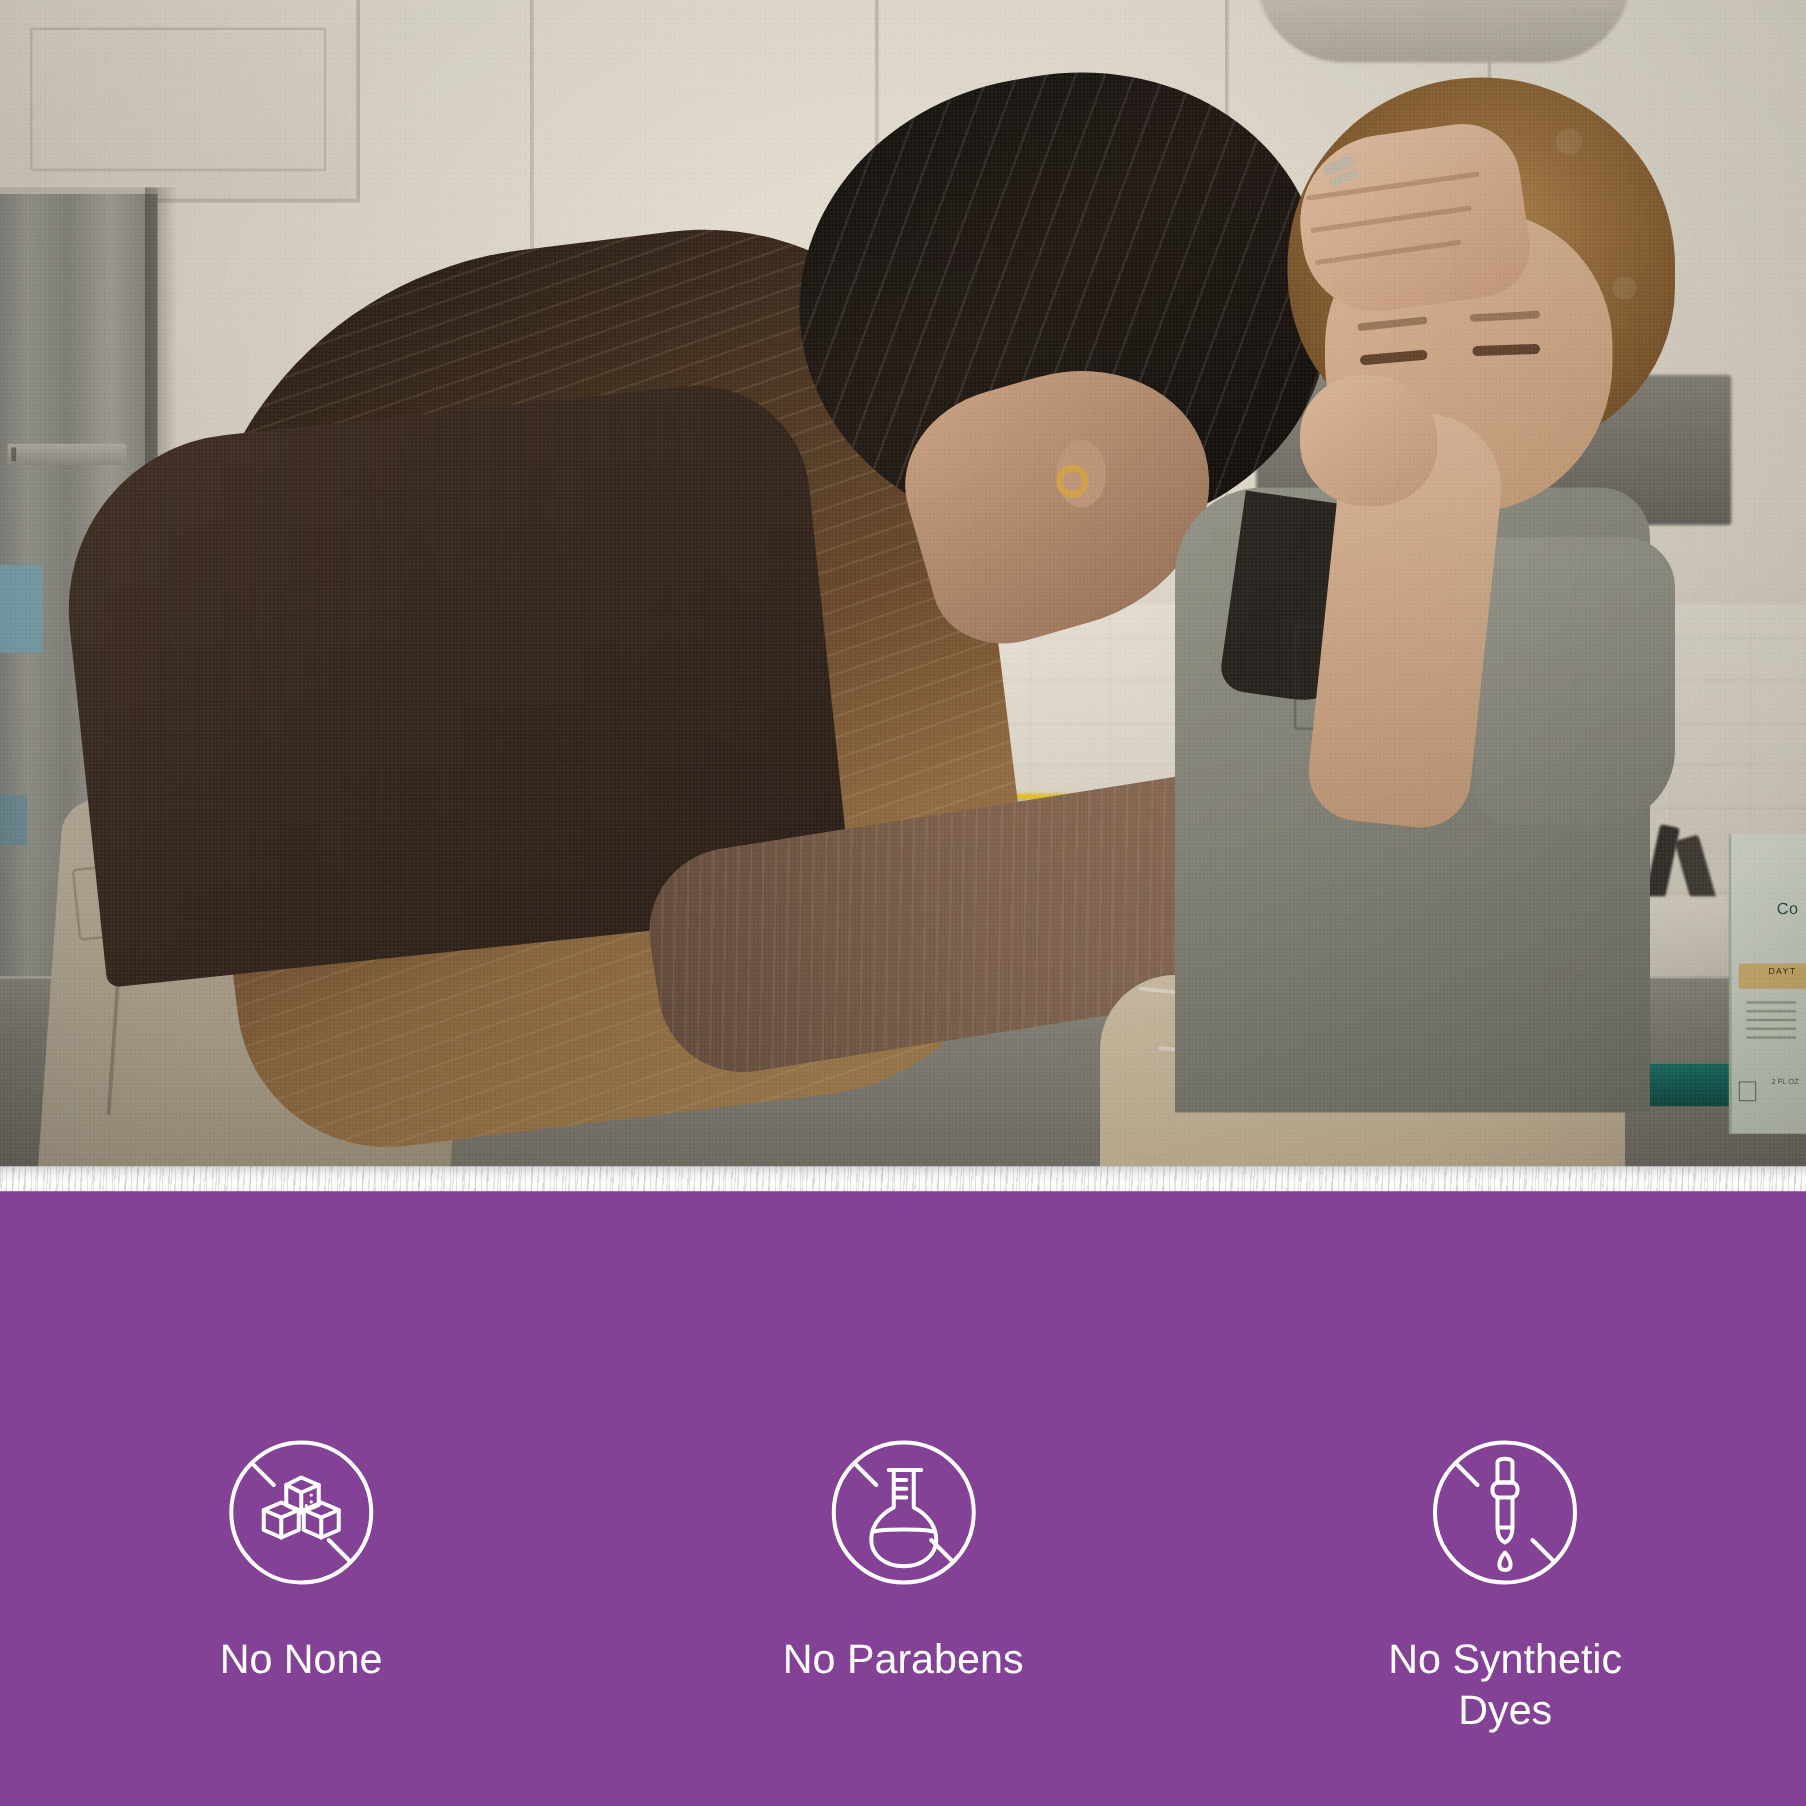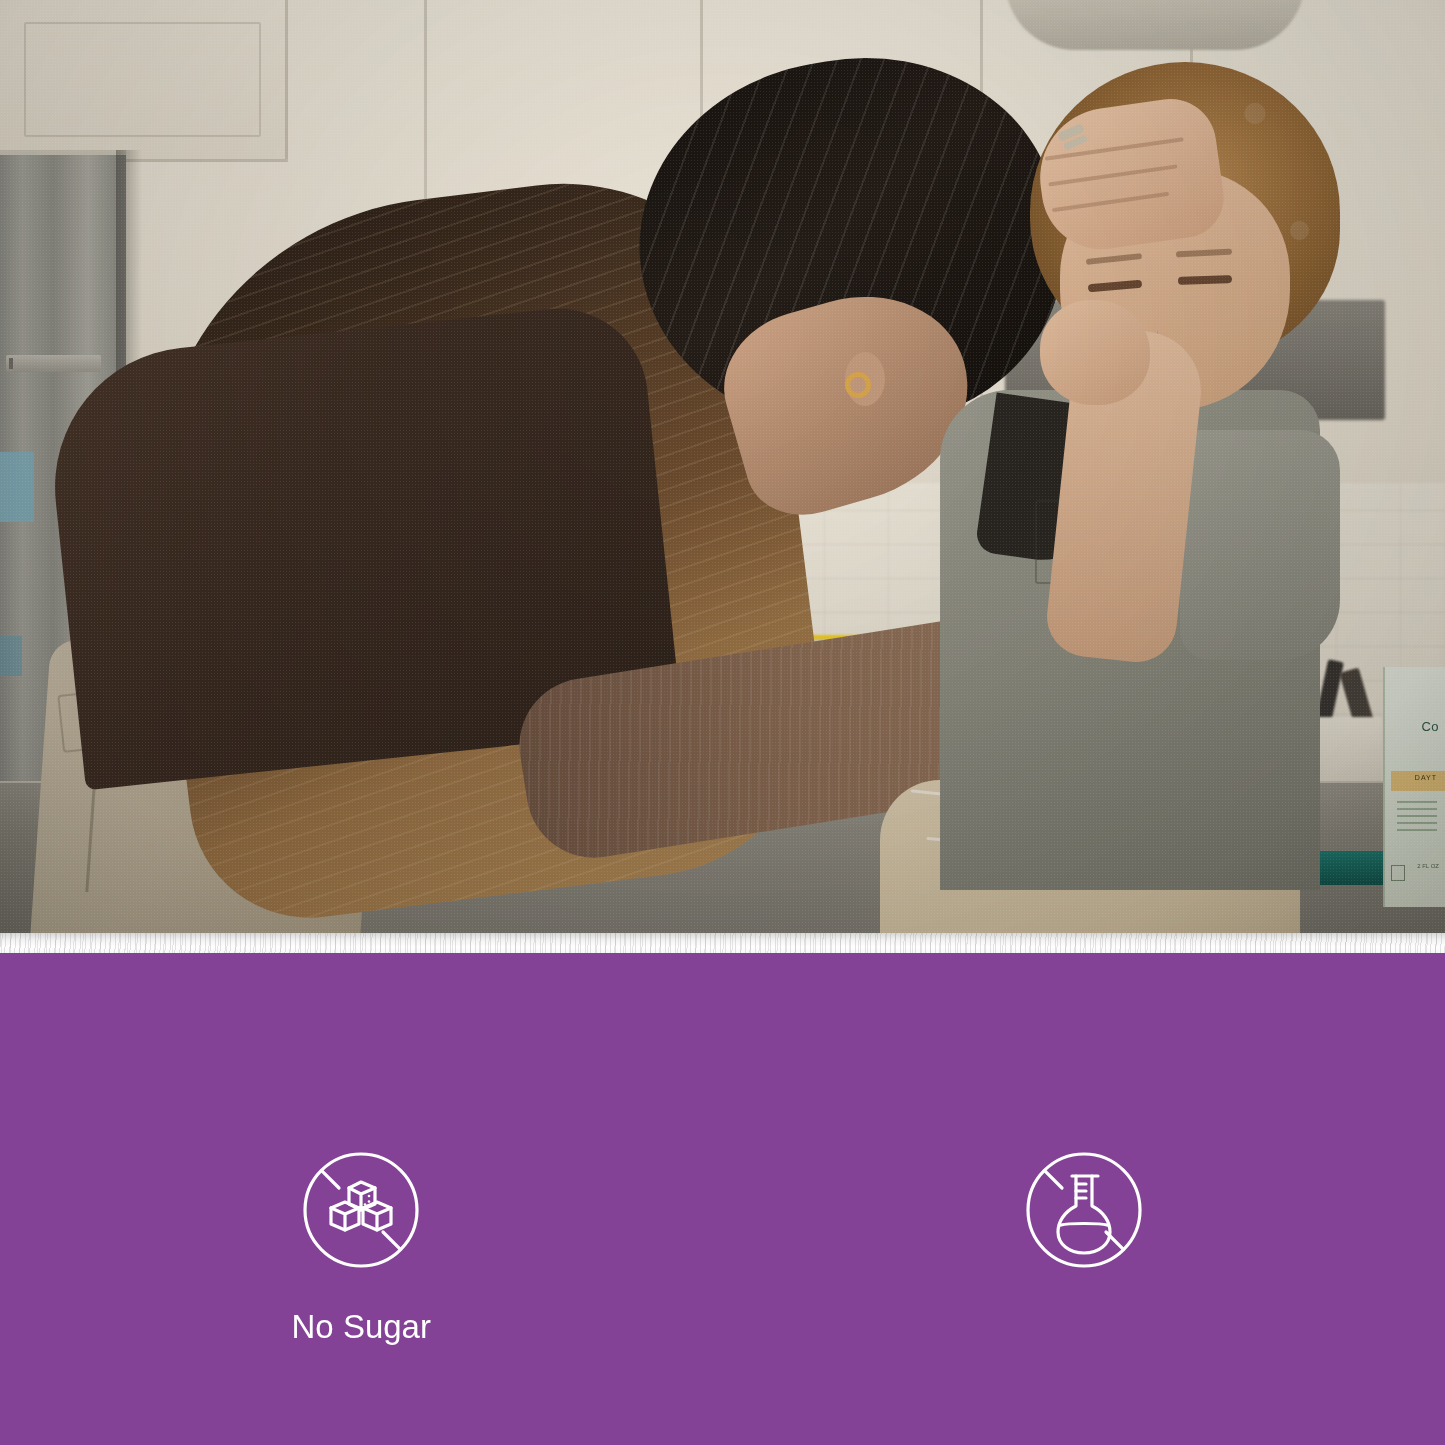--- a/index.html
+++ b/index.html
@@ -512,21 +512,21 @@
 
           <path d="M66 62 L80 56 L94 62 L94 78 L80 84 L66 78 Z"></path>
           <path d="M66 62 L80 68 L94 62 M80 68 L80 84"></path>
 
           <circle cx="72" cy="50" r="1.3" fill="#ffffff" stroke="none"></circle>
           <circle cx="72" cy="55.5" r="1.3" fill="#ffffff" stroke="none"></circle>
           <circle cx="68" cy="58.5" r="1.3" fill="#ffffff" stroke="none"></circle>
           <circle cx="74" cy="60" r="1.3" fill="#ffffff" stroke="none"></circle>
         </svg>
       </div>
-      <div class="tile-label">No Sugar</div>
+      <div class="tile-label">No None</div>
     </div>
 
 
     <div class="tile">
       <div class="icon-wrap">
         <svg viewBox="0 0 128 128" fill="none" stroke="#ffffff" stroke-width="3.2" stroke-linecap="round" stroke-linejoin="round">
           <circle cx="64" cy="64" r="56"></circle>
           <line x1="24.6" y1="24.6" x2="42" y2="42"></line>
           <line x1="86" y1="86" x2="103.4" y2="103.4"></line>
 
@@ -537,18 +537,39 @@
                    C79 107 90 98 90 86
                    C90 76 84 66 72 60 L72 30"></path>
 
           <path d="M41 79 C48 77 80 77 87 79"></path>
 
           <line x1="56" y1="38" x2="66" y2="38"></line>
           <line x1="56" y1="45" x2="66" y2="45"></line>
           <line x1="56" y1="52" x2="66" y2="52"></line>
         </svg>
       </div>
-    </div>
-
+      <div class="tile-label">No Parabens</div>
+    </div>
+
+    <div class="tile">
+      <div class="icon-wrap">
+        <svg viewBox="0 0 128 128" fill="none" stroke="#ffffff" stroke-width="3.2" stroke-linecap="round" stroke-linejoin="round">
+          <circle cx="64" cy="64" r="56"></circle>
+          <line x1="24.6" y1="24.6" x2="42" y2="42"></line>
+          <line x1="86" y1="86" x2="103.4" y2="103.4"></line>
+
+          <path d="M58 24 C58 20 70 20 70 24 L70 40 L58 40 Z"></path>
+
+          <rect x="54" y="40" width="20" height="12" rx="5"></rect>
+
+          <path d="M58 52 L58 76 C58 82 60 86 64 88 C68 86 70 82 70 76 L70 52"></path>
+
+          <path d="M60 76 L68 76"></path>
+
+          <path d="M64 96 C58 103 58 110 64 110 C70 110 70 103 64 96 Z"></path>
+        </svg>
+      </div>
+      <div class="tile-label">No Synthetic Dyes</div>
+    </div>
 
   </div>
 
 </div>
 
 </body></html>

